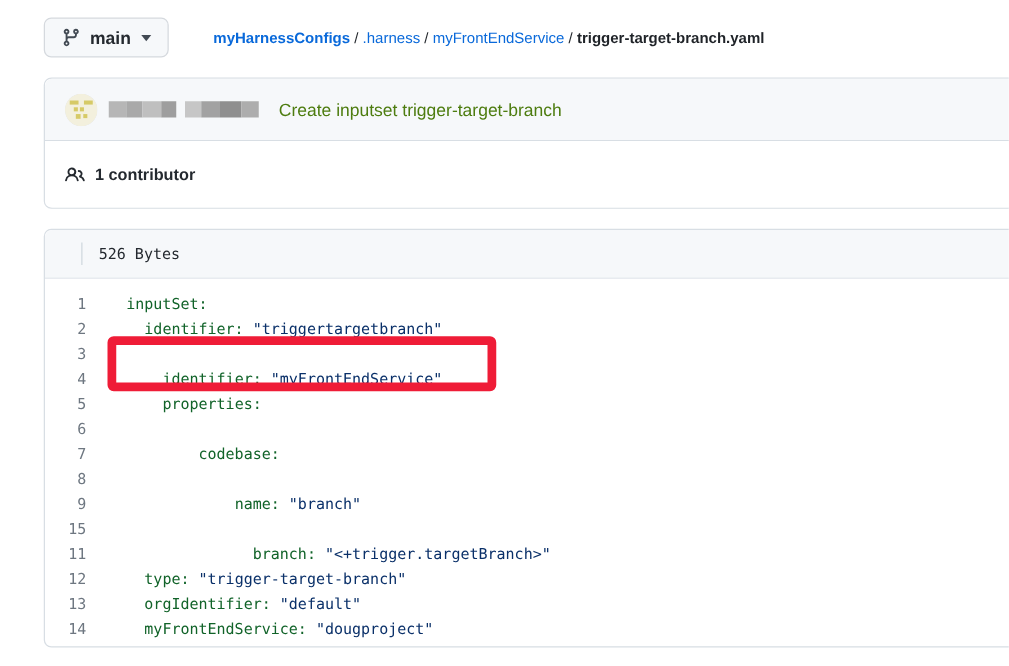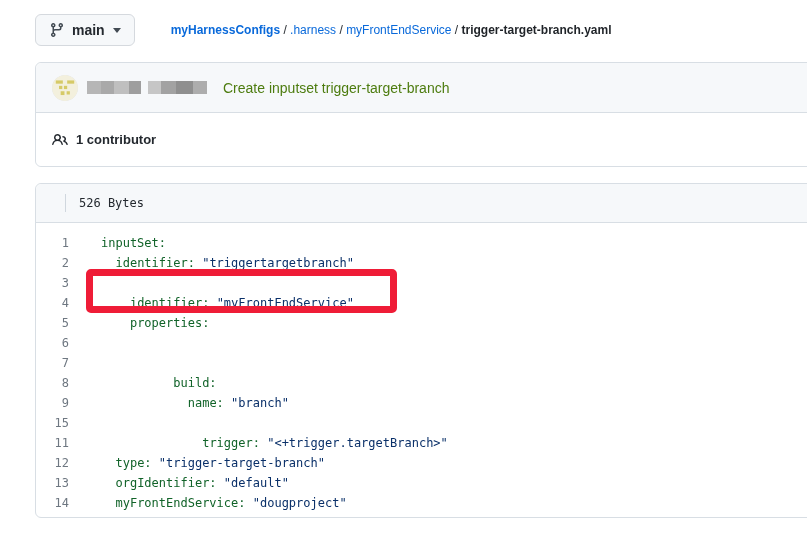--- a/index.html
+++ b/index.html
@@ -153,35 +153,35 @@
       </div>
       <div class="code-line">
         <span class="blob-num">5</span>
         <span class="blob-code"><span>    </span><span class="tok-key">properties:</span></span>
       </div>
       <div class="code-line">
         <span class="blob-num">6</span>
       </div>
       <div class="code-line">
         <span class="blob-num">7</span>
+        <span class="blob-code"><span>        </span><span class="tok-key">codebase:</span></span>
       </div>
       <div class="code-line">
         <span class="blob-num">8</span>
-        <span class="blob-code"><span>          </span><span class="tok-key">build:</span></span>
       </div>
       <div class="code-line">
         <span class="blob-num">9</span>
         <span class="blob-code"><span>            </span><span class="tok-key">name:</span><span> </span><span class="tok-str">"branch"</span></span>
       </div>
       <div class="code-line">
         <span class="blob-num">15</span>
       </div>
       <div class="code-line">
         <span class="blob-num">11</span>
-        <span class="blob-code"><span>              </span><span class="tok-key">trigger:</span><span> </span><span class="tok-str">"&lt;+trigger.targetBranch&gt;"</span></span>
+        <span class="blob-code"><span>              </span><span class="tok-key">branch:</span><span> </span><span class="tok-str">"&lt;+trigger.targetBranch&gt;"</span></span>
       </div>
       <div class="code-line">
         <span class="blob-num">12</span>
         <span class="blob-code"><span>  </span><span class="tok-key">type:</span><span> </span><span class="tok-str">"trigger-target-branch"</span></span>
       </div>
       <div class="code-line">
         <span class="blob-num">13</span>
         <span class="blob-code"><span>  </span><span class="tok-key">orgIdentifier:</span><span> </span><span class="tok-str">"default"</span></span>
       </div>
       <div class="code-line">

